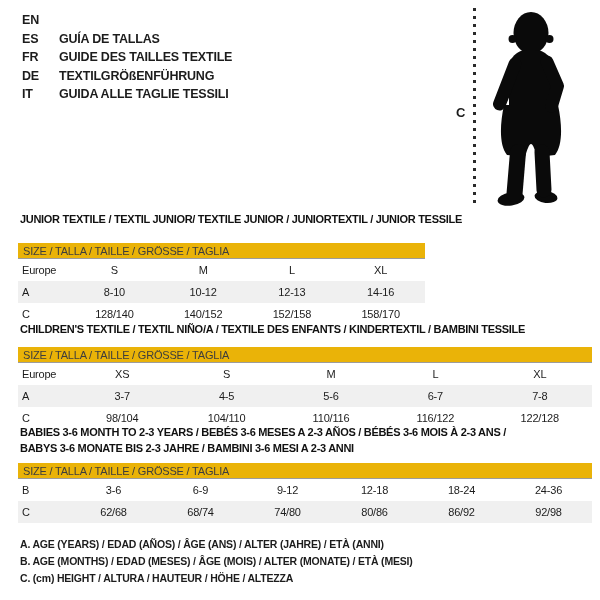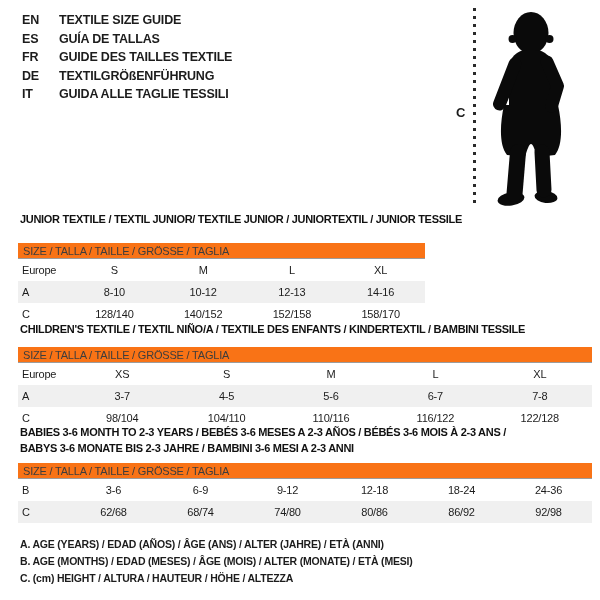--- a/index.html
+++ b/index.html
@@ -15,41 +15,40 @@
 
   
   .height-label { position:absolute; left:456px; top:105px; font-size:13px; font-weight:700; }
   .height-line { position:absolute; left:473px; top:8px; width:2.5px; height:198px;
     background-image:repeating-linear-gradient(to bottom,#2a2a2a 0px,#2a2a2a 3px,transparent 3px,transparent 8px); }
   .baby-svg { position:absolute; left:481px; top:8px; }
 
   
   .tbl-title { position:absolute; font-size:11px; font-weight:700; letter-spacing:-0.3px; color:#111; white-space:nowrap; line-height:16px; }
   .tbl-wrap { position:absolute; }
-  .size-bar { height:16px; line-height:16px; background:#f97316; border-bottom:1px solid #9c9c9c;
+  .size-bar { height:16px; line-height:16px; background:#eab308; border-bottom:1px solid #9c9c9c;
     color:#3d3d3d; font-size:11px; letter-spacing:-0.2px; padding-left:5px; white-space:nowrap; overflow:hidden; }
   table { border-collapse:collapse; table-layout:fixed; width:100%; }
   td { font-size:11px; height:22px; text-align:center; color:#1c1c1c; padding:0; letter-spacing:-0.2px; overflow:hidden; white-space:nowrap; }
   td.first { text-align:left; padding-left:4px; }
   col.c-first { width:52px; }
   tbody tr:nth-child(2n) { background:#f0f0f0; }
 
   
   .notes { position:absolute; left:20px; top:536px; }
   .note-line { font-size:10.5px; font-weight:700; letter-spacing:-0.2px; line-height:17px; white-space:nowrap; }
 </style>
 </head>
 <body>
 
 <div class="page">
 
   <div class="lang-block">
     <div class="lang-row">
       <span class="lang-code">EN</span>
-      <span class="lang-label">TEXTILE SIZE GUIDE</span>
     </div>
     <div class="lang-row">
       <span class="lang-code">ES</span>
       <span class="lang-label">GUÍA DE TALLAS</span>
     </div>
     <div class="lang-row">
       <span class="lang-code">FR</span>
       <span class="lang-label">GUIDE DES TAILLES TEXTILE</span>
     </div>
     <div class="lang-row">

